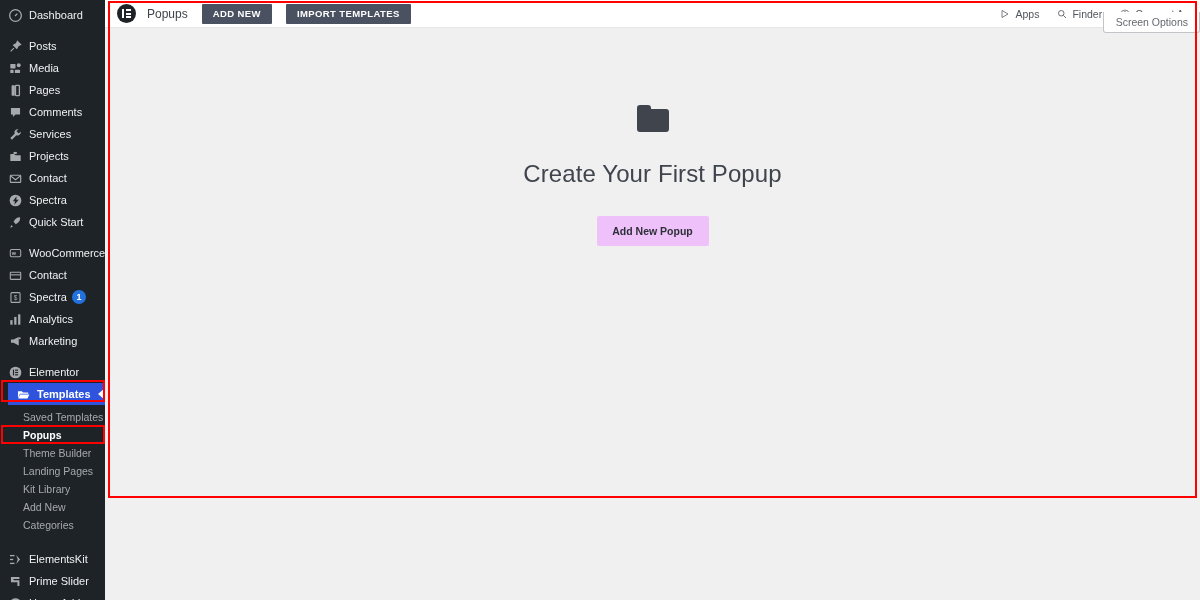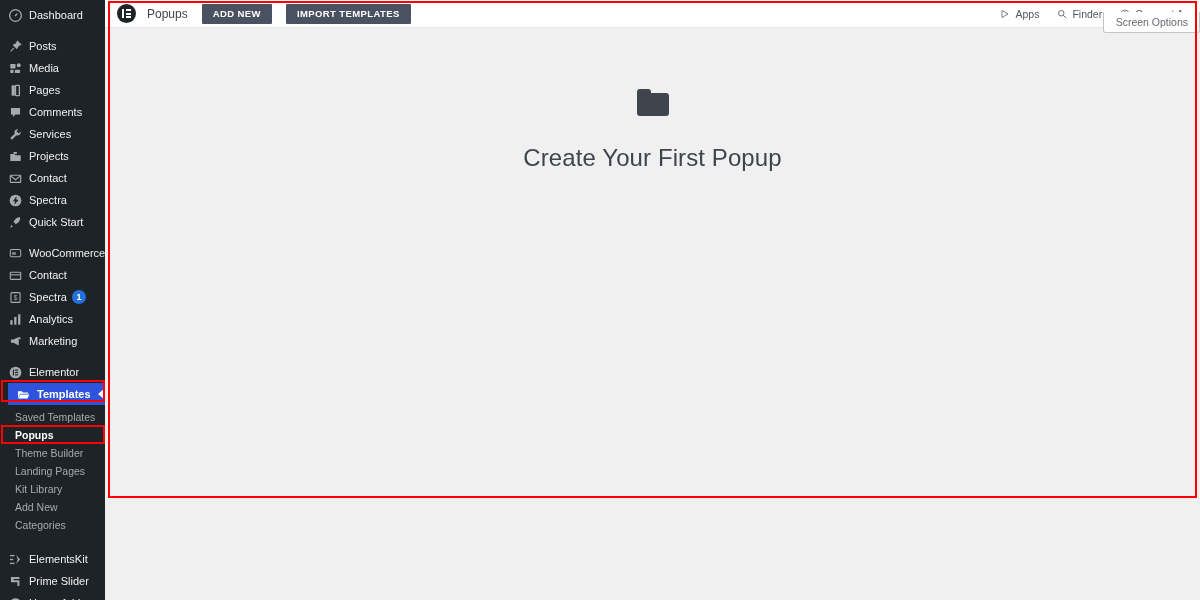--- a/index.html
+++ b/index.html
@@ -64,21 +64,21 @@
     color: #fff;
     font-size: 9px;
     font-weight: bold;
     padding: 0 3px;
   }
 
   .submenu { background: #1d2327; padding: 3px 0 5px 0; }
   .submenu-item {
     display: flex; align-items: center;
     height: 18px;
-    padding-left: 15px;
+    padding-left: 23px;
     color: #a7aaad;
     font-size: 10.5px;
     white-space: nowrap;
     text-align: center;
   }
   .submenu-item.current { color: #ffffff; font-weight: bold; }
 
   .menu-sep { height: 9px; }
 
   
@@ -155,21 +155,21 @@
     border-radius: 0 0 3px 3px;
     display: flex; align-items: center;
     font-size: 10.5px;
     color: #646970;
     white-space: nowrap;
     z-index: 4;
   }
 
   
   #empty-state {
-    position: absolute; left: 0; top: 28px;
+    position: absolute; left: 0; top: 44px;
     width: 1095px; height: 470px;
     display: flex; flex-direction: column;
     align-items: center;
     padding-top: 60px;
   }
   #folder-icon { color: #3f444d; }
   #empty-title {
     margin-top: 22px;
     font-size: 24px;
     font-weight: normal;
@@ -507,20 +507,21 @@
       <span>Screen Options</span>
     </div>
 
     <div id="empty-state">
       <div id="folder-icon">
         <svg width="36" height="30" viewBox="0 0 36 30" fill="currentColor">
           <path d="M2 4 a3 3 0 0 1 3 -3 h8 a3 3 0 0 1 3 3 v1 h15 a3 3 0 0 1 3 3 v17 a3 3 0 0 1 -3 3 h-26 a3 3 0 0 1 -3 -3 z"></path>
         </svg>
       </div>
       <h1 id="empty-title">Create Your First Popup</h1>
+      <button id="add-new-popup-btn">Add New Popup</button>
     </div>
 
   </div>
 
   <div class="annot" id="annot-main"></div>
   <div class="annot" id="annot-templates"></div>
   <div class="annot" id="annot-popups"></div>
 
 </div>
 

